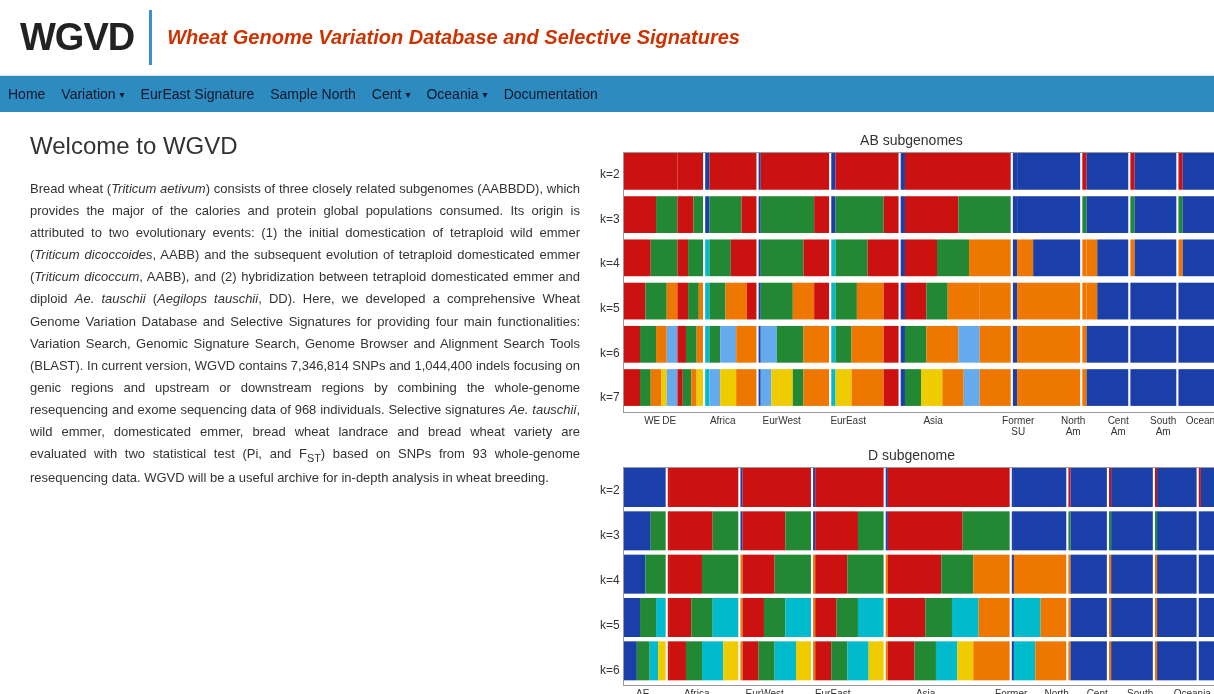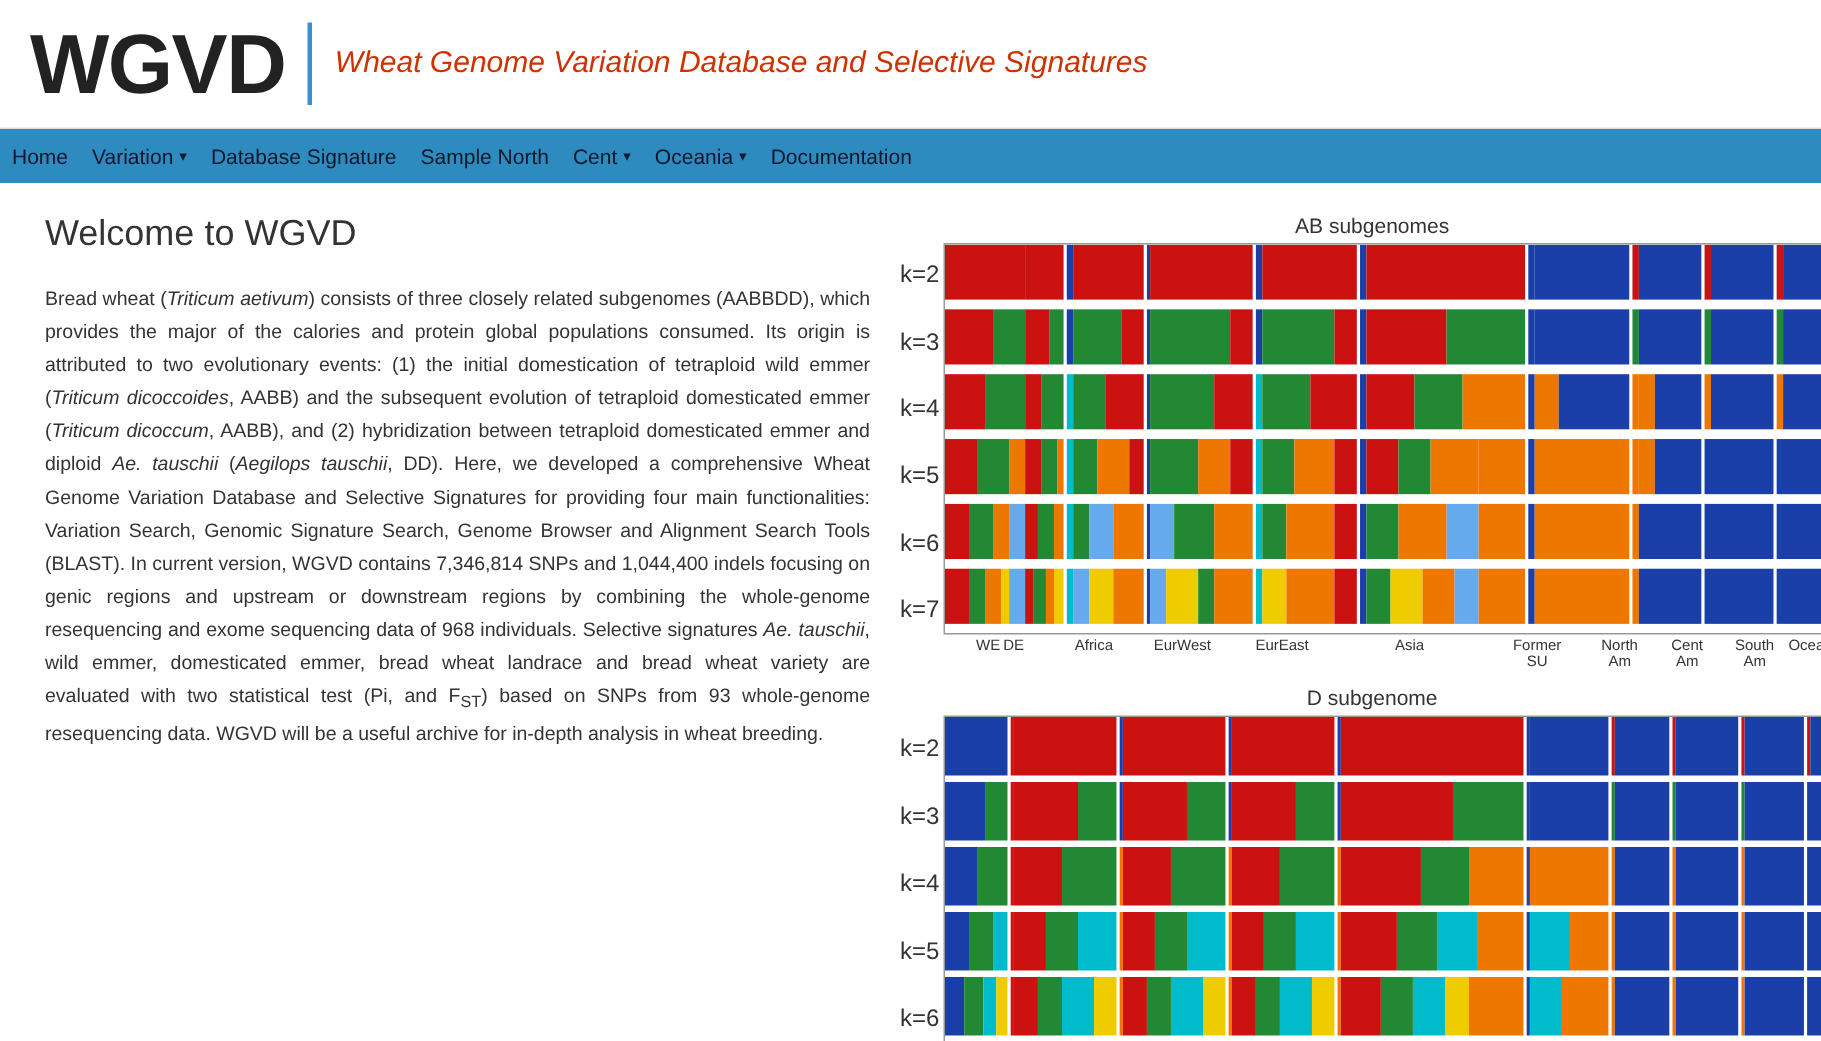--- a/index.html
+++ b/index.html
@@ -7,35 +7,35 @@
 
     
     .header {
       display: flex;
       align-items: center;
       padding: 10px 20px;
       border-bottom: 1px solid #ddd;
       background: #fff;
     }
     .logo-text {
-      font-size: 56px;
+      font-size: 38px;
       font-weight: 900;
       color: #222;
       font-family: Arial Black, sans-serif;
       letter-spacing: -1px;
     }
     .header-divider {
       width: 3px;
       height: 55px;
       background: #3a8fd1;
       margin: 0 15px;
     }
     .header-subtitle {
       font-size: 20px;
-      font-weight: normal;
+      font-weight: bold;
       font-style: italic;
       color: #cc3300;
     }
 
     
     nav {
       background: #2e8bc0;
       display: flex;
       align-items: stretch;
     }
@@ -103,21 +103,21 @@
       margin-bottom: 4px;
     }
     .chart-body {
       display: flex;
       align-items: stretch;
     }
     .k-labels {
       display: flex;
       flex-direction: column;
       justify-content: space-around;
-      font-size: 16px;
+      font-size: 12px;
       color: #333;
       margin-right: 3px;
       padding-bottom: 18px;
     }
     .k-label {
       text-align: right;
       white-space: nowrap;
     }
     .chart-area {
       flex: 1;
@@ -139,21 +139,21 @@
   <div class="header-divider"></div>
   <span class="header-subtitle">Wheat Genome Variation Database and Selective Signatures</span>
 </div>
 
 <nav>
   <a>Home</a>
   <span class="nav-item">
     <span>Variation</span>
     <span class="nav-arrow">▾</span>
   </span>
-  <a>Database Signature</a>
+  <a>EurEast Signature</a>
   <a>Sample North</a>
   <span class="nav-item">
     <span>Cent</span>
     <span class="nav-arrow">▾</span>
   </span>
   <span class="nav-item">
     <span>Oceania</span>
     <span class="nav-arrow">▾</span>
   </span>
   <a>Documentation</a>

